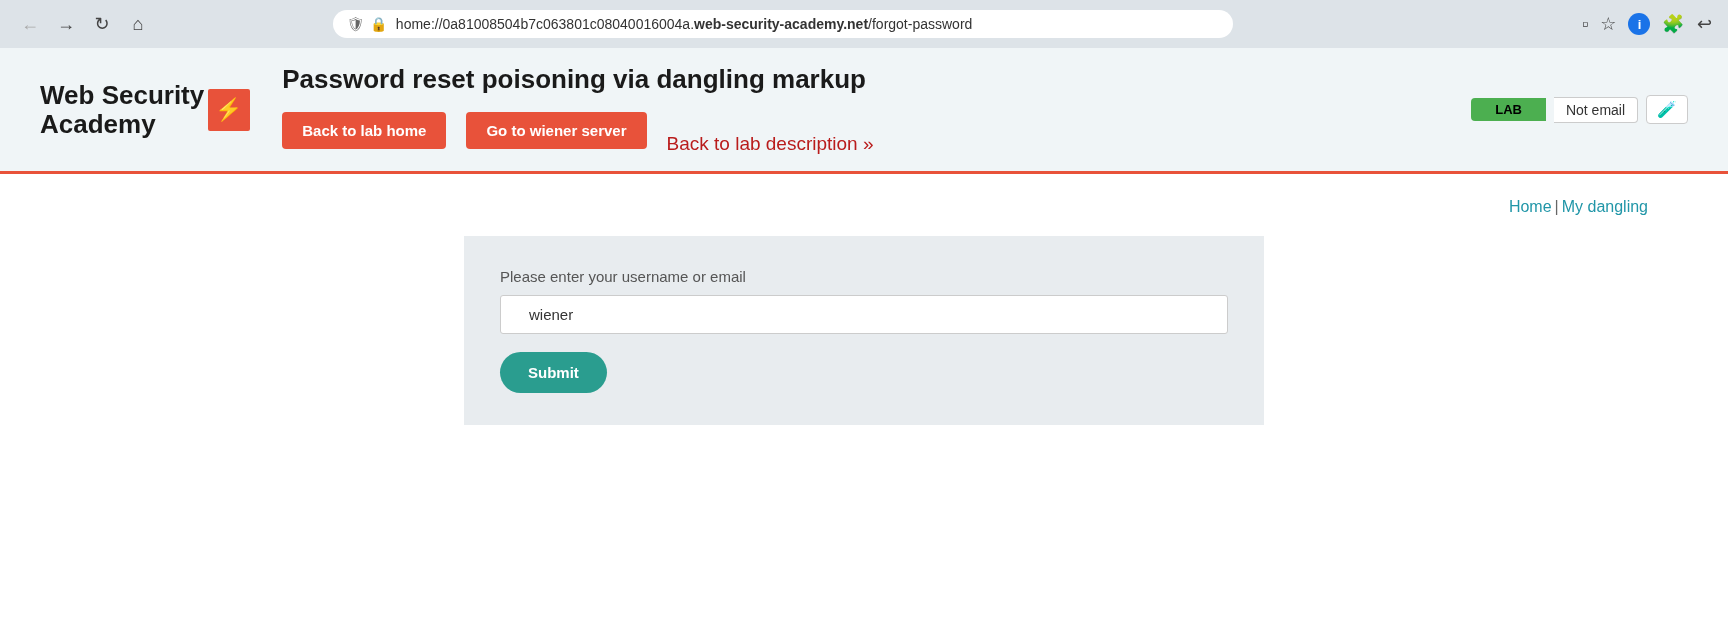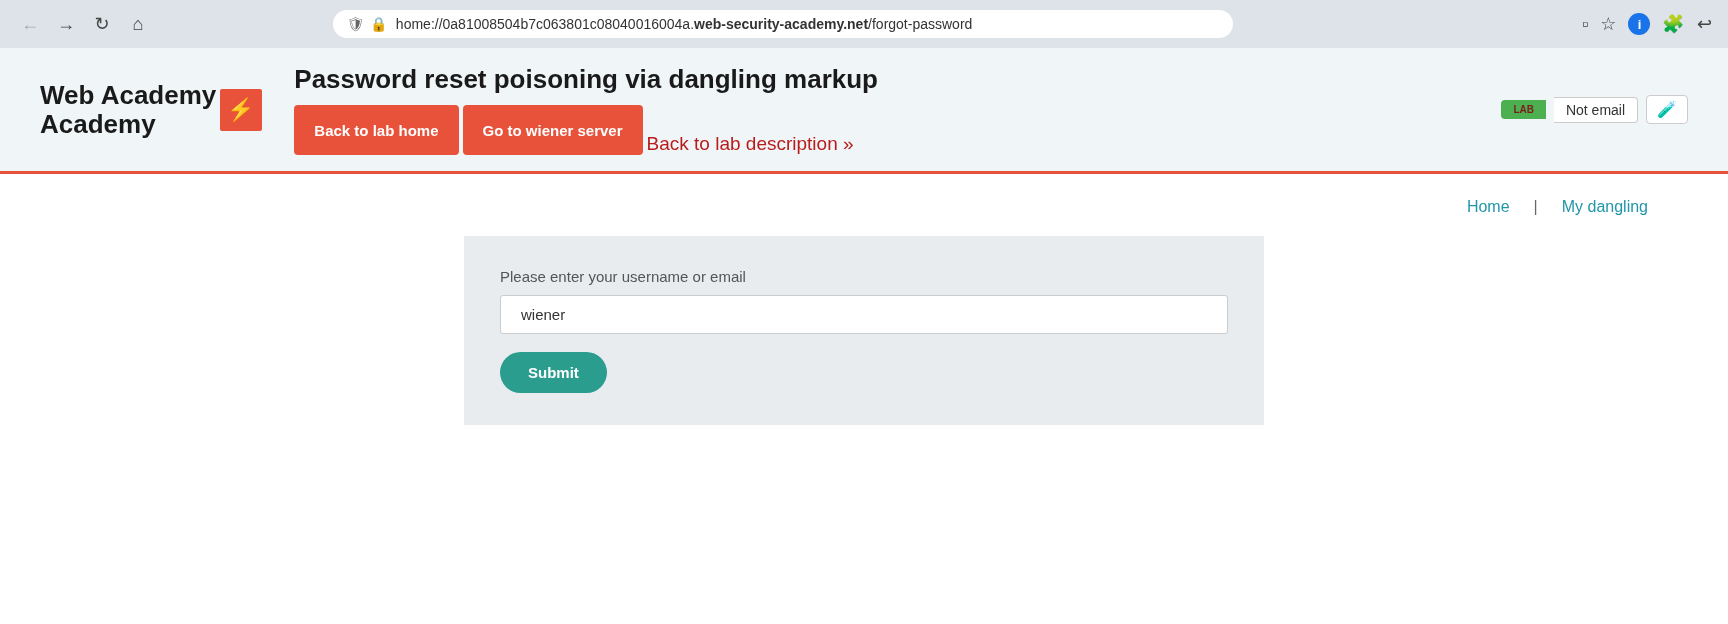--- a/index.html
+++ b/index.html
@@ -54,45 +54,45 @@
       width: 42px;
       height: 42px;
       display: flex; align-items: center; justify-content: center;
       font-size: 22px;
       font-weight: bold;
       margin-left: 4px;
       border-radius: 2px;
     }
     .header-content { flex: 1; }
     .lab-title { font-size: 26px; font-weight: 600; color: #1a1a1a; margin-bottom: 10px; }
-    .header-actions { display: flex; gap: 4px; }
+    .header-actions { display: flex; align-items: center; gap: 20px; }
     .btn-orange {
       background: #e8523a;
       color: white;
       border: none;
       padding: 10px 20px;
       font-size: 15px;
       font-weight: bold;
       border-radius: 4px;
       cursor: pointer;
     }
     .back-to-desc {
       color: #b91c1c;
       font-size: 19px;
       cursor: pointer;
       text-decoration: none;
       margin-top: 28px;
     }
     .lab-status-area { display: flex; align-items: center; gap: 8px; margin-left: auto; }
     .lab-badge {
       background: #4caf50;
-      color: #7f1d1d;
-      font-weight: bold;
-      font-size: 10px;
-      padding: 4px 12px;
+      color: #000000;
+      font-weight: bold;
+      font-size: 13px;
+      padding: 4px 24px;
       border-radius: 4px 0 0 4px;
     }
     .not-solved {
       border: 1px solid #ccc;
       border-left: none;
       padding: 4px 12px;
       font-size: 14px;
       color: #333;
       background: white;
       border-radius: 0 4px 4px 0;
@@ -107,21 +107,21 @@
     }
 
     
     .main-content {
       padding: 24px 40px;
       position: relative;
     }
     .top-nav {
       display: flex;
       justify-content: flex-end;
-      gap: 24px;
+      gap: 3px;
       margin-bottom: 20px;
       padding-right: 40px;
       align-items: center;
     }
     .nav-link {
       color: #2196a8;
       font-size: 16px;
       cursor: pointer;
       text-decoration: none;
     }
@@ -136,21 +136,21 @@
       margin: 0 auto;
     }
     .form-label {
       color: #555;
       font-size: 15px;
       margin-bottom: 10px;
       display: block;
     }
     .form-input {
       width: 100%;
-      padding: 10px 20px;
+      padding: 10px 28px;
       font-size: 15px;
       border: 1px solid #ccc;
       border-radius: 3px;
       background: white;
       color: #333;
       outline: none;
     }
     .submit-btn {
       background: #2a9d8f;
       color: white;
@@ -188,21 +188,21 @@
     <span style="cursor:pointer; background:#1a73e8; color:white; border-radius:50%; width:22px; height:22px; display:inline-flex; align-items:center; justify-content:center; font-size:13px; font-weight:bold;">i</span>
     <span style="cursor:pointer">🧩</span>
     <span style="cursor:pointer">↩</span>
   </div>
 </div>
 
 <div class="site-header">
   <div class="logo-area">
     <div>
       <div class="logo-text">
-        <span>Web Academy</span><br>
+        <span>Web Security</span><br>
         <span>Academy</span>
       </div>
     </div>
     <div class="logo-icon">⚡</div>
   </div>
 
   <div class="header-content">
     <div class="lab-title">Password reset poisoning via dangling markup</div>
     <div class="header-actions">
       <button class="btn-orange">Back to lab home</button>

